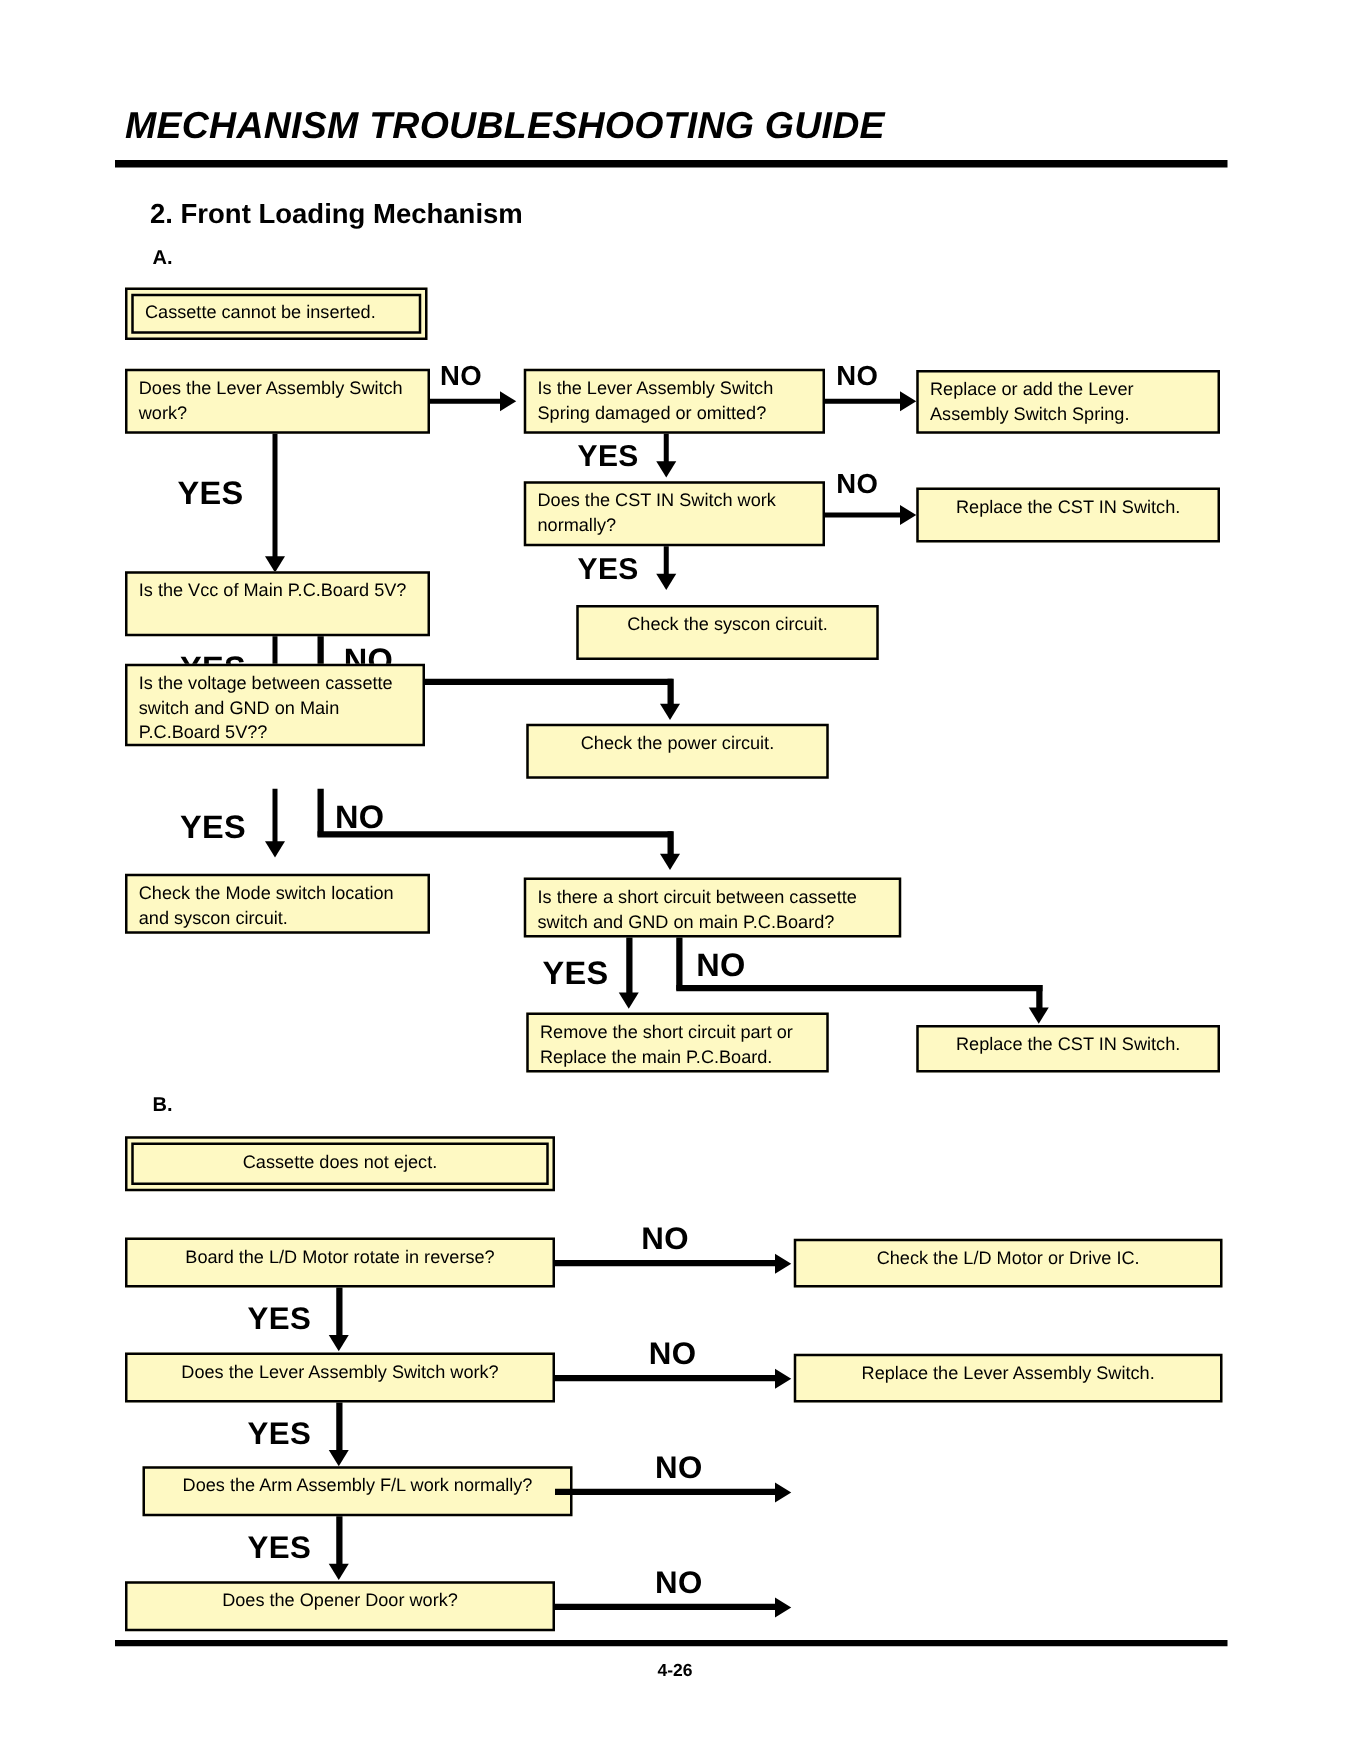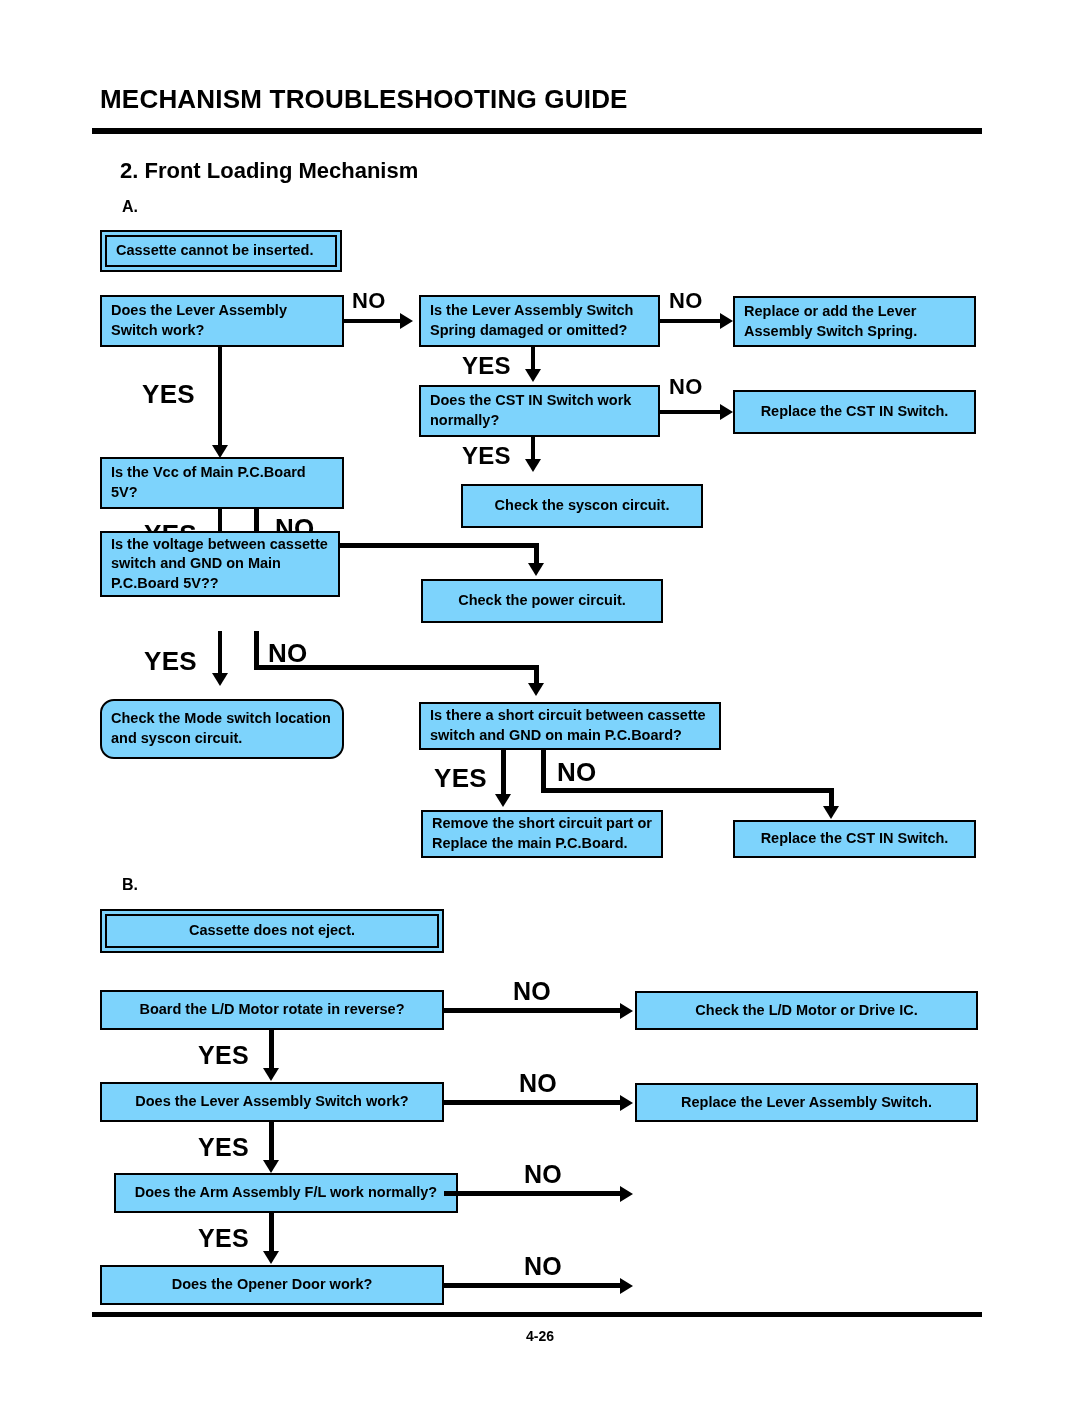--- a/index.html
+++ b/index.html
@@ -21,24 +21,25 @@
     left: 0; top: 0;
     width: 1080px;
     height: 1405px;
   }
 
   
   .header-title {
     position: absolute;
     left: 100px;
     top: 84px;
-    font-size: 26px;
+    font-size: 30px;
     font-weight: bold;
     letter-spacing: 0.2px;
     white-space: nowrap;
+    font-style: italic;
   }
   .header-rule {
     position: absolute;
     left: 92px;
     top: 128px;
     width: 890px;
     height: 6px;
     background: #000;
   }
   .section-title {
@@ -72,28 +73,26 @@
     text-align: center;
     font-size: 14px;
     font-weight: bold;
   }
 
   
   .box {
     position: absolute;
     box-sizing: border-box;
     border: 2px solid #000;
-    background: #7dd3fc;
+    background: #fef9c3;
     font-size: 14.5px;
     line-height: 1.35;
     padding: 5px 9px;
     display: flex;
     flex-direction: column;
-    justify-content: center;
-    font-weight: bold;
   }
   .box.center {
     align-items: center;
     text-align: center;
   }
   .box.left {
     align-items: flex-start;
     text-align: left;
   }
   
@@ -235,21 +234,21 @@
   <div class="vline" style="left:218px; top:631px; width:4px; height:48px;"></div>
   <div class="arrow-down" style="left:212px; top:673px;"></div>
   <div class="yn" style="left:144px; top:646px; font-size:26px;">YES</div>
 
   <div class="vline" style="left:254px; top:631px; width:5px; height:38px;"></div>
   <div class="hline" style="left:254px; top:665px; width:284px; height:5px;"></div>
   <div class="vline" style="left:534px; top:665px; width:5px; height:22px;"></div>
   <div class="arrow-down" style="left:528px; top:683px;"></div>
   <div class="yn" style="left:268px; top:638px; font-size:26px;">NO</div>
 
-  <div class="box left" style="left:100px; top:699px; width:244px; height:60px;border-radius:14px;">
+  <div class="box left" style="left:100px; top:699px; width:244px; height:48px;">
     <span>Check the Mode switch location and syscon circuit.</span>
   </div>
 
   <div class="box left" style="left:419px; top:702px; width:302px; height:48px;">
     <span>Is there a short circuit between cassette switch and GND on main P.C.Board?</span>
   </div>
 
   <div class="vline" style="left:501px; top:750px; width:5px; height:50px;"></div>
   <div class="arrow-down" style="left:495px; top:794px;"></div>
   <div class="yn" style="left:434px; top:763px; font-size:26px;">YES</div>

